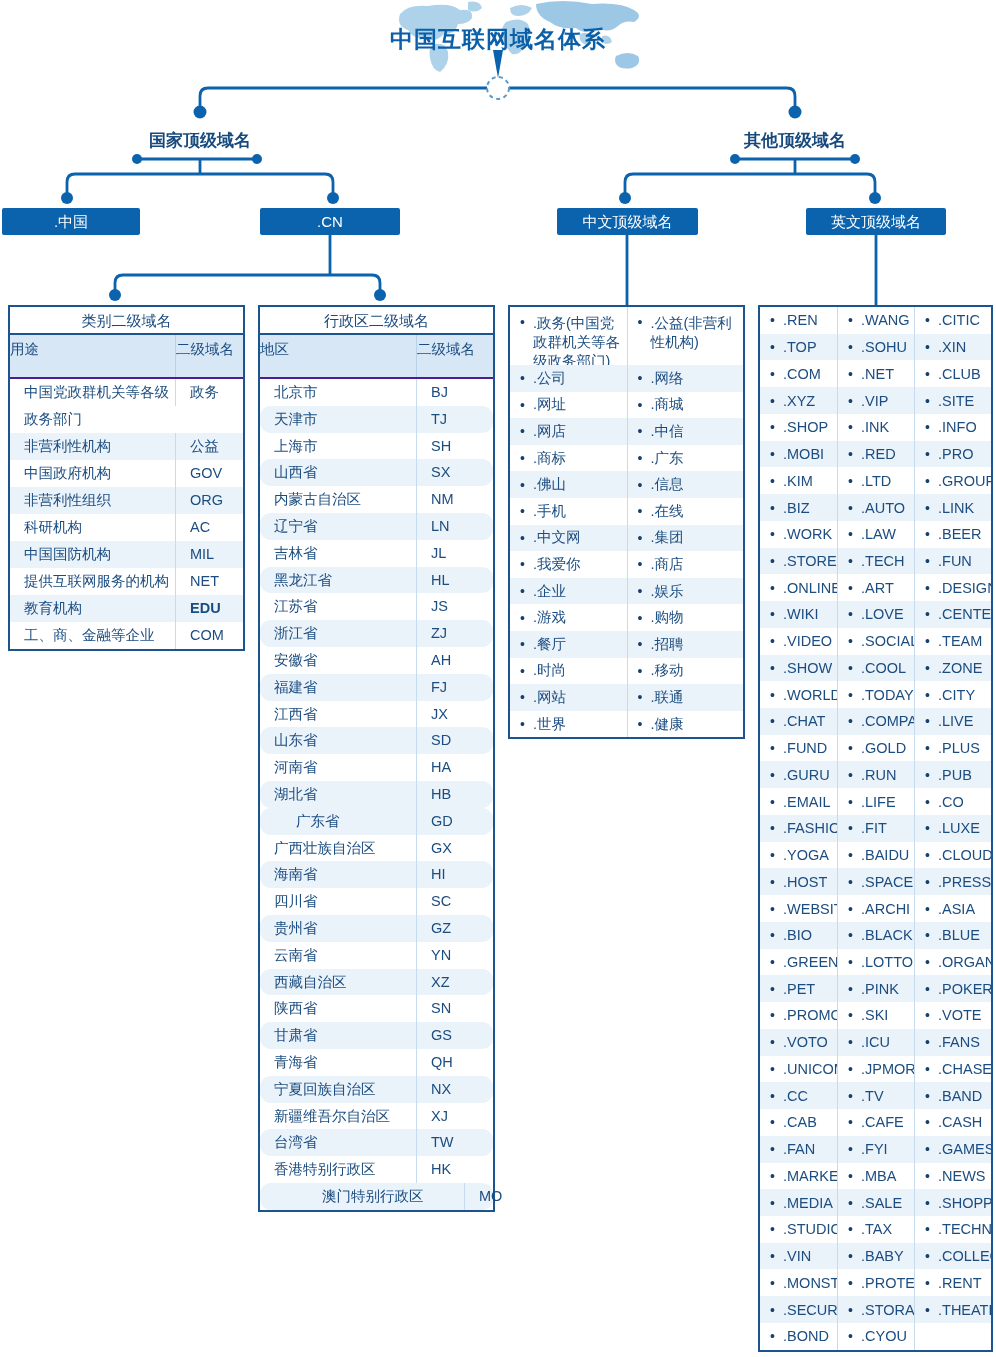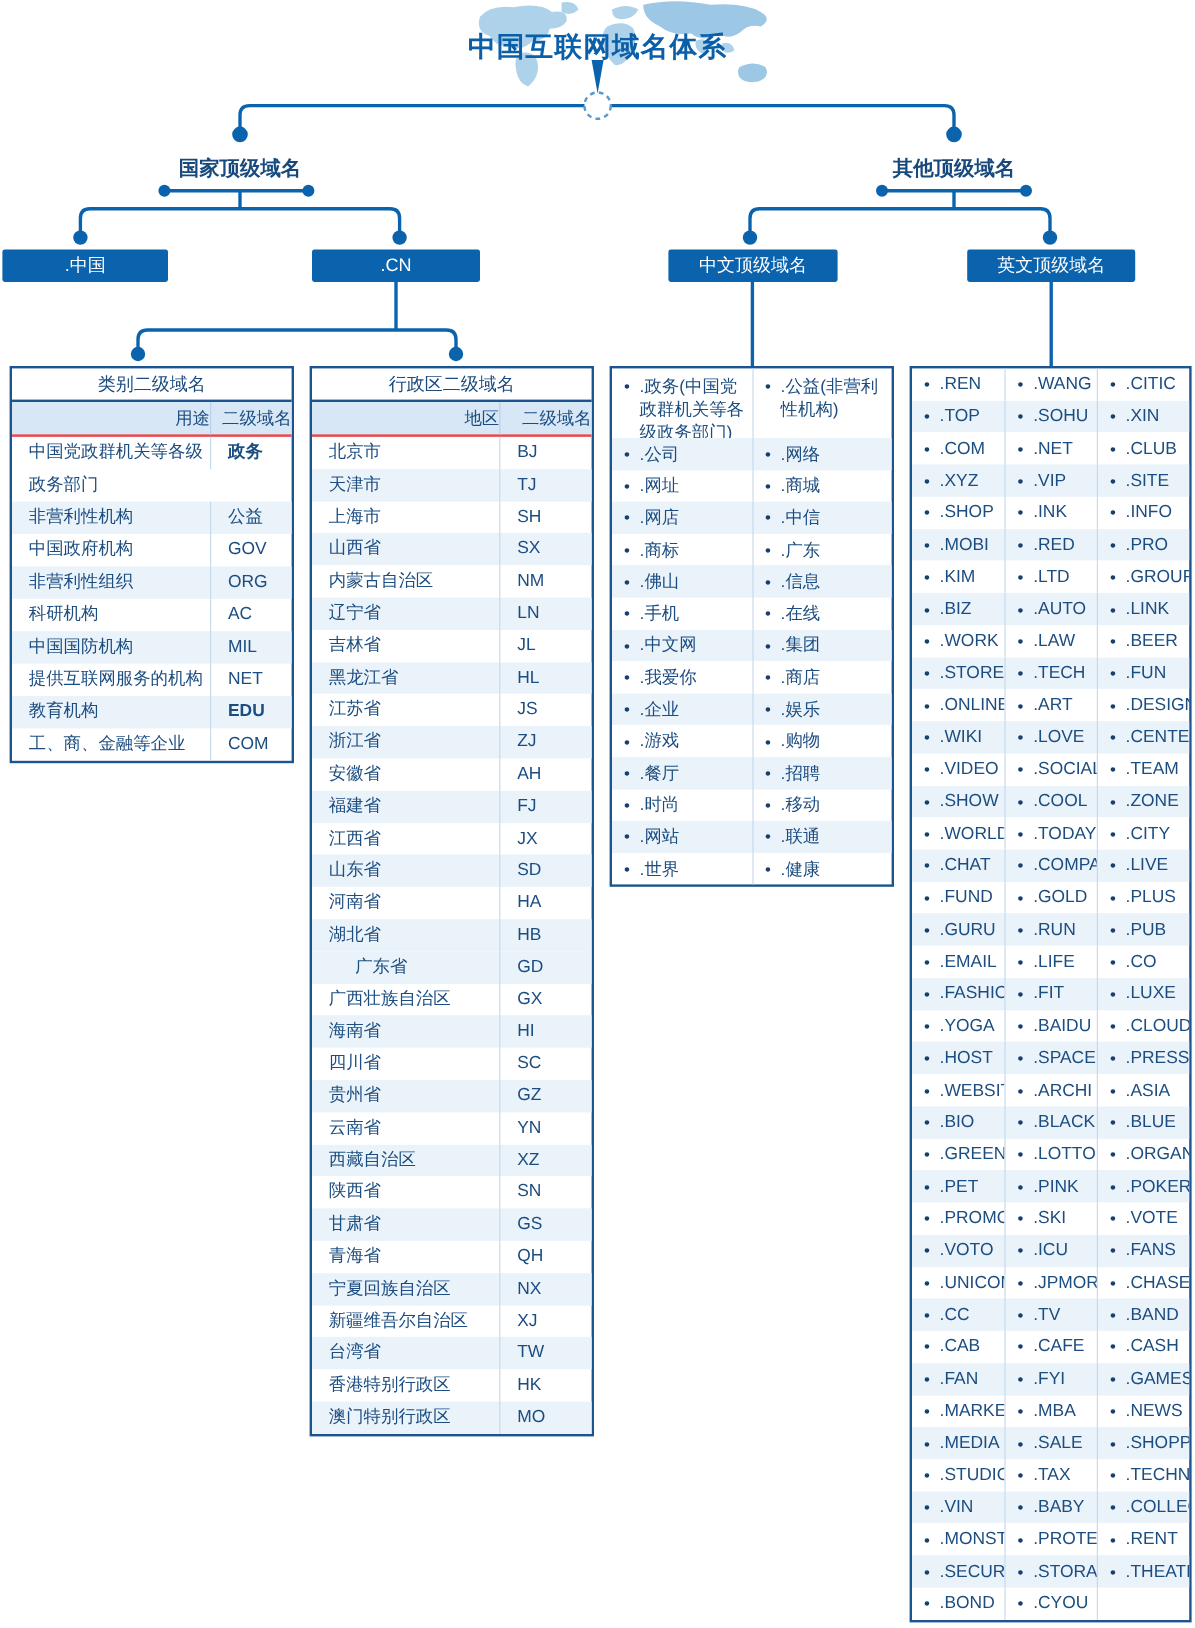--- a/index.html
+++ b/index.html
@@ -10,31 +10,31 @@
   .connectors { left:0; top:0; width:996px; height:1357px; z-index:1; pointer-events:none; }
   .page-title { left:0; top:24px; width:996px; text-align:center; font-size:23px; font-weight:bold;
                 color:#0b5fa8; letter-spacing:1px; z-index:3; }
   .branch-label { top:129px; width:160px; text-align:center; font-size:17px; font-weight:bold;
                   color:#17497c; z-index:2; }
   .node-box { top:208px; height:27px; background:#0b63ad; color:#fff; font-size:15px;
               text-align:center; line-height:27px; border-radius:2px; z-index:2; }
   .tbl { background:#fff; border:2px solid #1c548f; z-index:2; color:#1c4d80; top:305px; }
   .tbl-title { height:28px; line-height:28px; text-align:center; font-size:15px;
                border-bottom:2px solid #1c548f; color:#1a4a7e; }
-  .tbl-head { display:flex; height:29px; line-height:29px; background:#d7e7f6;
-              border-bottom:2px solid #ef4444; font-size:14.5px; text-align:right; }
+  .tbl-head { display:flex; height:44px; line-height:29px; background:#d7e7f6;
+              border-bottom:2px solid #4c1d95; font-size:14.5px; text-align:left; }
   .hc { flex:none; }
   .hc + .hc { border-left:1px solid #b9d2e9; }
   .trow { display:flex; align-items:flex-start; }
   .trow.alt { background:#eaf2fa; }
   .tcell { flex:none; font-size:14.5px; padding-left:14px; overflow:hidden; white-space:nowrap; }
   .tcell + .tcell { border-left:1px solid #c7dbee; }
   .cat-body .trow { min-height:27px; line-height:27px; }
   .cat-body .trow:first-child .tcell:first-child { white-space:normal; }
-  .admin-body .trow { height:26.8px; line-height:26.8px; }
+  .admin-body .trow { height:26.8px; line-height:26.8px;border-radius:11px; }
   .lrow { display:flex; }
   .lrow.alt { background:#eaf2fa; }
   .lcell { flex:none; display:flex; align-items:center; padding-left:10px; overflow:hidden; }
   .lcell + .lcell { border-left:1px solid #c7dbee; }
   .bullet { width:13px; flex:none; font-size:14px; color:#16416e; }
   .li-text { font-size:14.5px; white-space:nowrap; color:#1c4d80; }
   .cn-body .lrow { height:26.6px; }
   .cn-body .lrow:first-child { height:58px; }
   .cn-body .lrow:first-child .lcell { align-items:flex-start; padding-top:7px; }
   .cn-body .lrow:first-child .li-text { white-space:normal; word-break:break-all; line-height:19px; }
@@ -100,21 +100,21 @@
 
   <div class="abs tbl" style="left:8px; width:237px;">
     <div class="tbl-title">类别二级域名</div>
     <div class="tbl-head">
       <div class="hc" style="width:165px">用途</div>
       <div class="hc" style="width:68px">二级域名</div>
     </div>
     <div class="cat-body" id="cat-body">
         <div class="trow">
           <div class="tcell" style="width: 165px;">中国党政群机关等各级政务部门</div>
-          <div class="tcell" style="width: 68px; font-weight: bold;">政务</div>
+          <div class="tcell" style="width: 68px;">政务</div>
         </div>
         <div class="trow alt">
           <div class="tcell" style="width: 165px;">非营利性机构</div>
           <div class="tcell" style="width: 68px;">公益</div>
         </div>
         <div class="trow">
           <div class="tcell" style="width: 165px;">中国政府机构</div>
           <div class="tcell" style="width: 68px;">GOV</div>
         </div>
         <div class="trow alt">
@@ -265,21 +265,21 @@
         </div>
         <div class="trow alt">
           <div class="tcell" style="width: 156px;">台湾省</div>
           <div class="tcell" style="width: 77px;">TW</div>
         </div>
         <div class="trow">
           <div class="tcell" style="width: 156px;">香港特别行政区</div>
           <div class="tcell" style="width: 77px;">HK</div>
         </div>
         <div class="trow alt">
-          <div class="tcell" style="width: 156px;">澳门特别行政区</div>
+          <div class="tcell" style="width: 156px; margin-left: 48px;">澳门特别行政区</div>
           <div class="tcell" style="width: 77px;">MO</div>
         </div>
       </div>
   </div>
 
   <div class="abs tbl" style="left:508px; width:237px;">
     <div class="cn-body" id="cn-body">
         <div class="lrow">
           <div class="lcell" style="width: 116.5px;">
             <span class="bullet">•</span>

